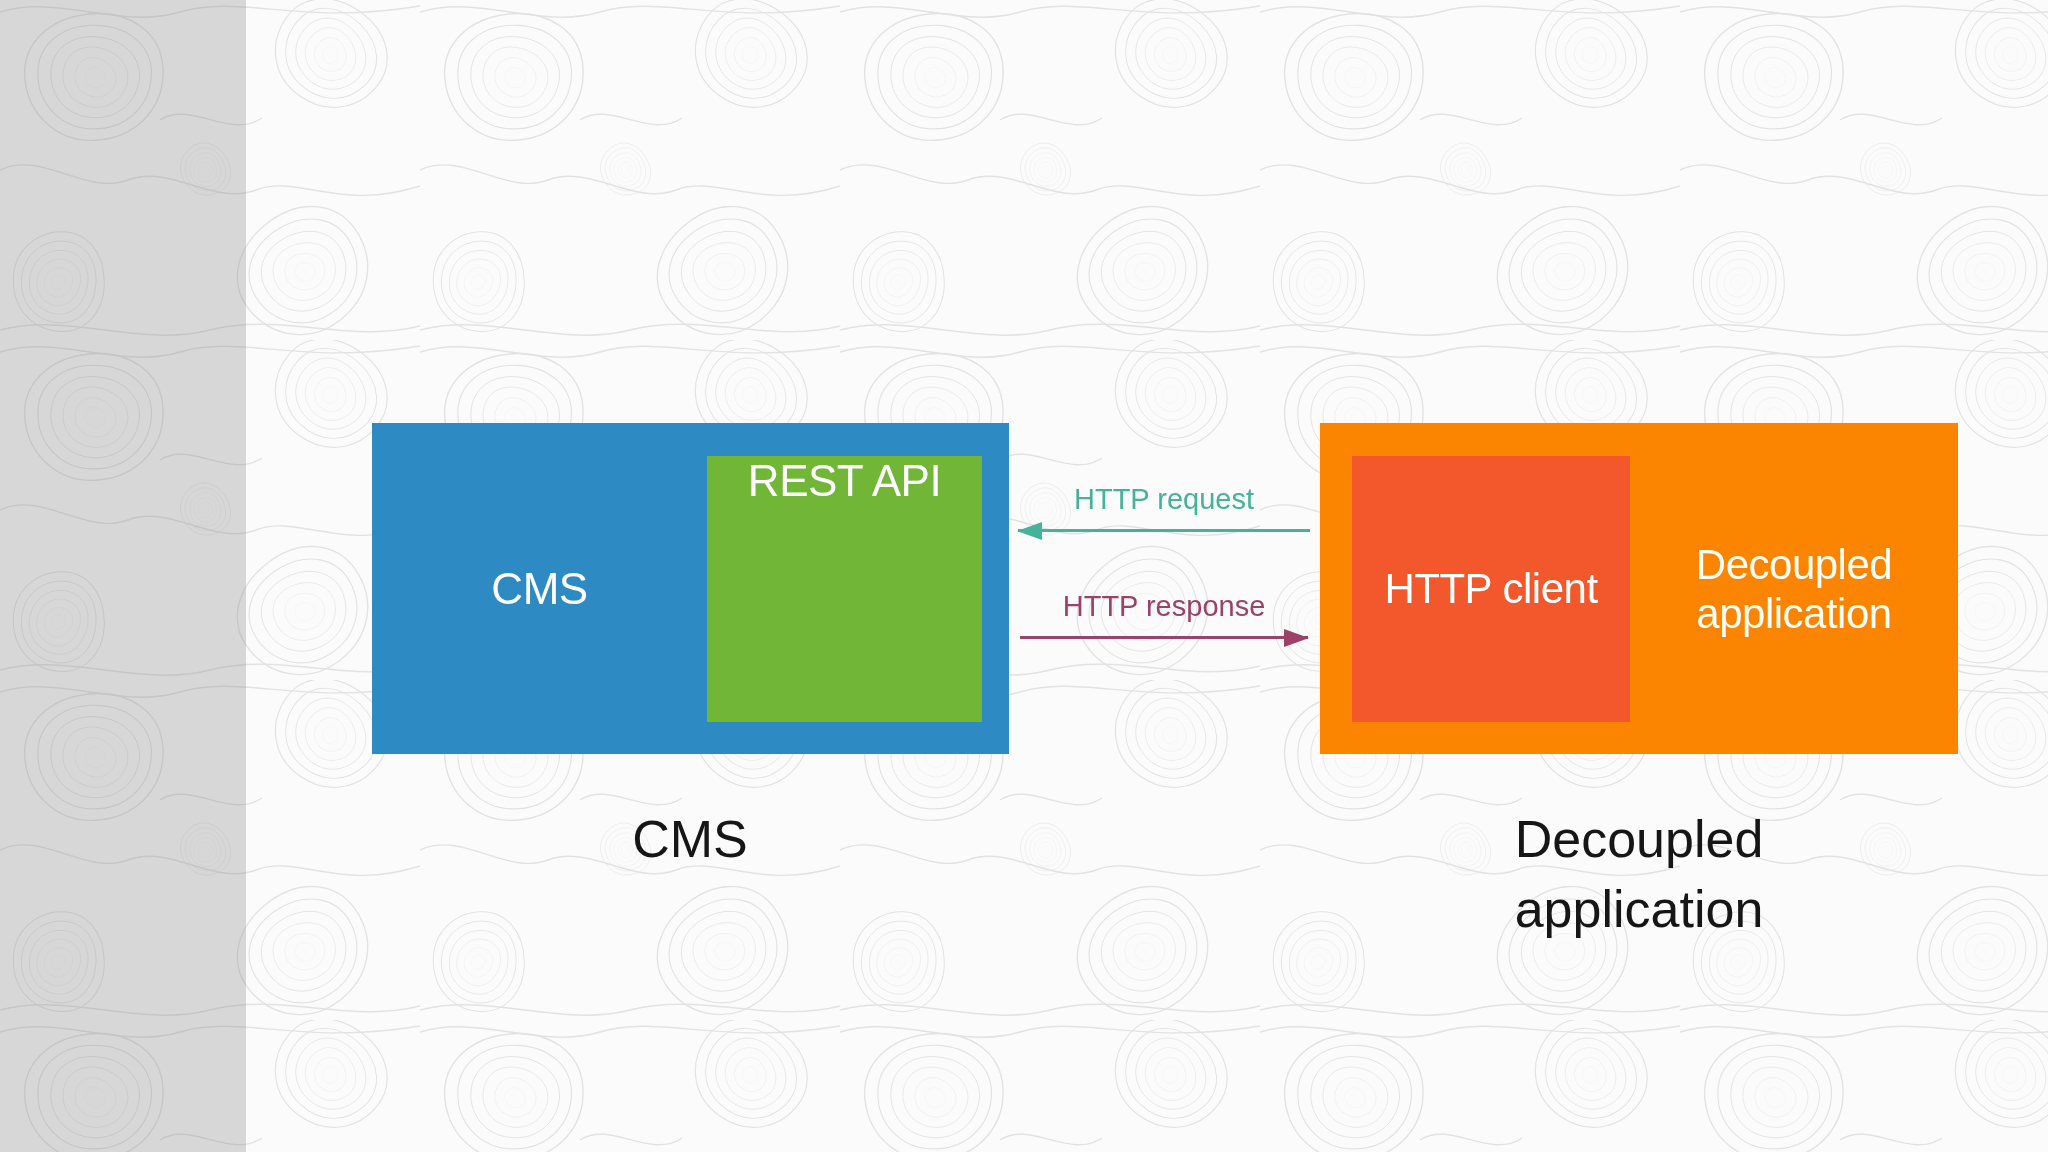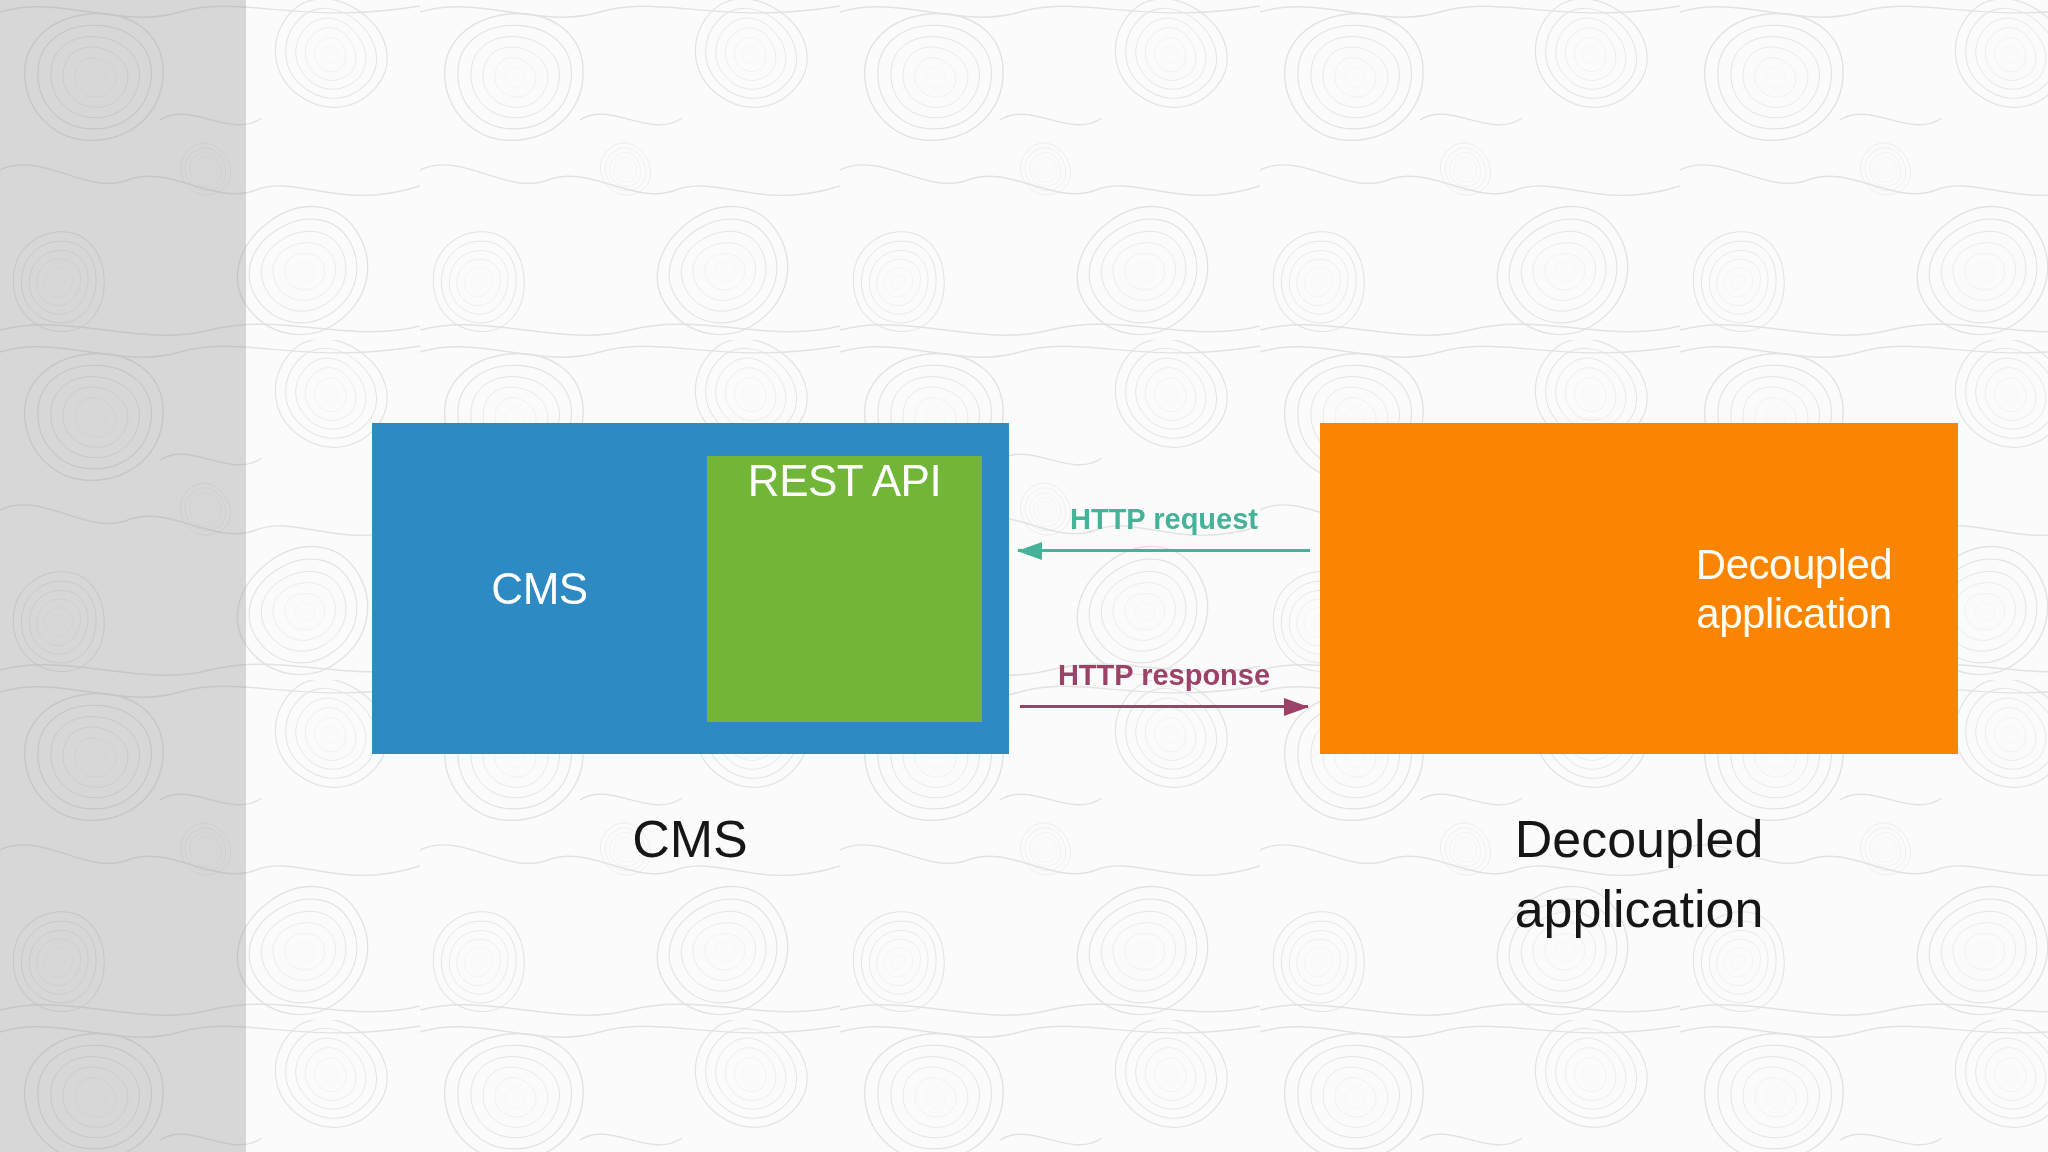--- a/index.html
+++ b/index.html
@@ -42,31 +42,31 @@
     color:#ffffff;font-size:42px;letter-spacing:-0.5px;
   }
   .dec-label{
     position:absolute;left:310px;top:0;width:328px;height:331px;
     display:flex;flex-direction:column;align-items:center;justify-content:center;
     color:#fffdf6;font-size:42px;line-height:49px;text-align:center;letter-spacing:-0.5px;
   }
 
   
   .arrow{position:absolute;}
-  .arrow .lbl{height:36px;line-height:36px;text-align:center;font-weight:bold;font-size:29px;margin-top:20px;}
+  .arrow .lbl{height:36px;line-height:36px;text-align:center;font-weight:normal;font-size:29px;}
   .arrow .line{position:relative;height:3px;margin-top:12px;}
   .arrow .head{
     position:absolute;top:-7px;width:0;height:0;
     border-top:9px solid transparent;border-bottom:9px solid transparent;
   }
   .arrow-request{left:1018px;top:481px;width:292px;}
   .arrow-request .lbl{color:#45b299;}
   .arrow-request .line{background:#45b299;}
   .arrow-request .head{left:-1px;border-right:25px solid #45b299;}
-  .arrow-response{left:1020px;top:637px;width:288px;}
+  .arrow-response{left:1020px;top:588px;width:288px;}
   .arrow-response .lbl{color:#9c4168;}
   .arrow-response .line{background:#9c4168;}
   .arrow-response .head{right:-1px;border-left:25px solid #9c4168;}
 
   
   .caption{
     position:absolute;top:804px;
     text-align:center;color:#161616;
     font-size:52px;line-height:70px;
   }
@@ -109,20 +109,23 @@
   <div class="left-strip"></div>
 
   <div class="box cms-box">
     <div class="cms-label">CMS</div>
     <div class="rest-box">
       <span>REST API</span>
     </div>
   </div>
 
   <div class="box dec-box">
+    <div class="client-box">
+      <span>HTTP client</span>
+    </div>
     <div class="dec-label">
       <span>Decoupled</span>
       <span>application</span>
     </div>
   </div>
 
   <div class="arrow arrow-request">
     <div class="lbl">HTTP request</div>
     <div class="line">
       <span class="head"></span>

